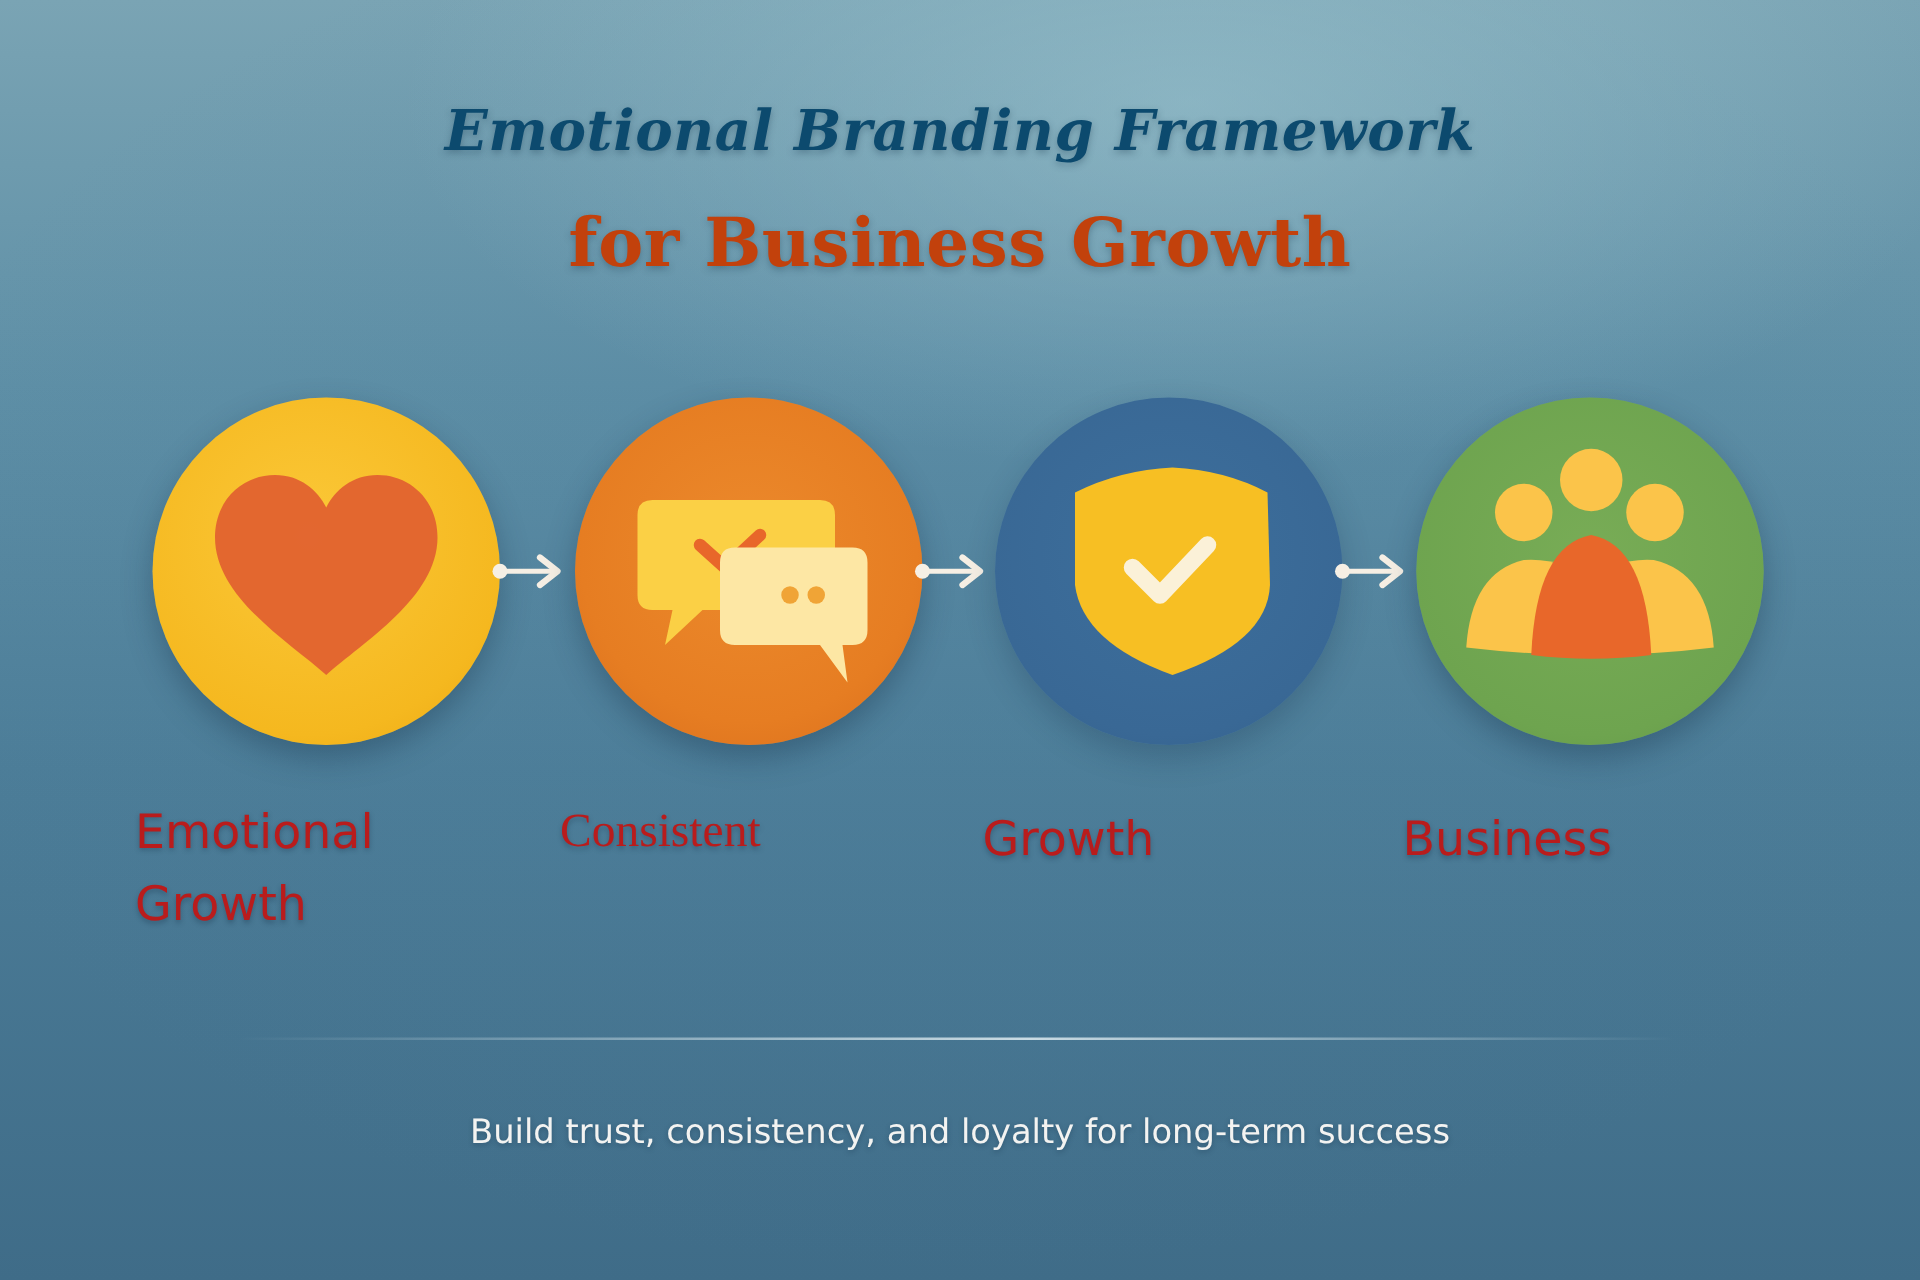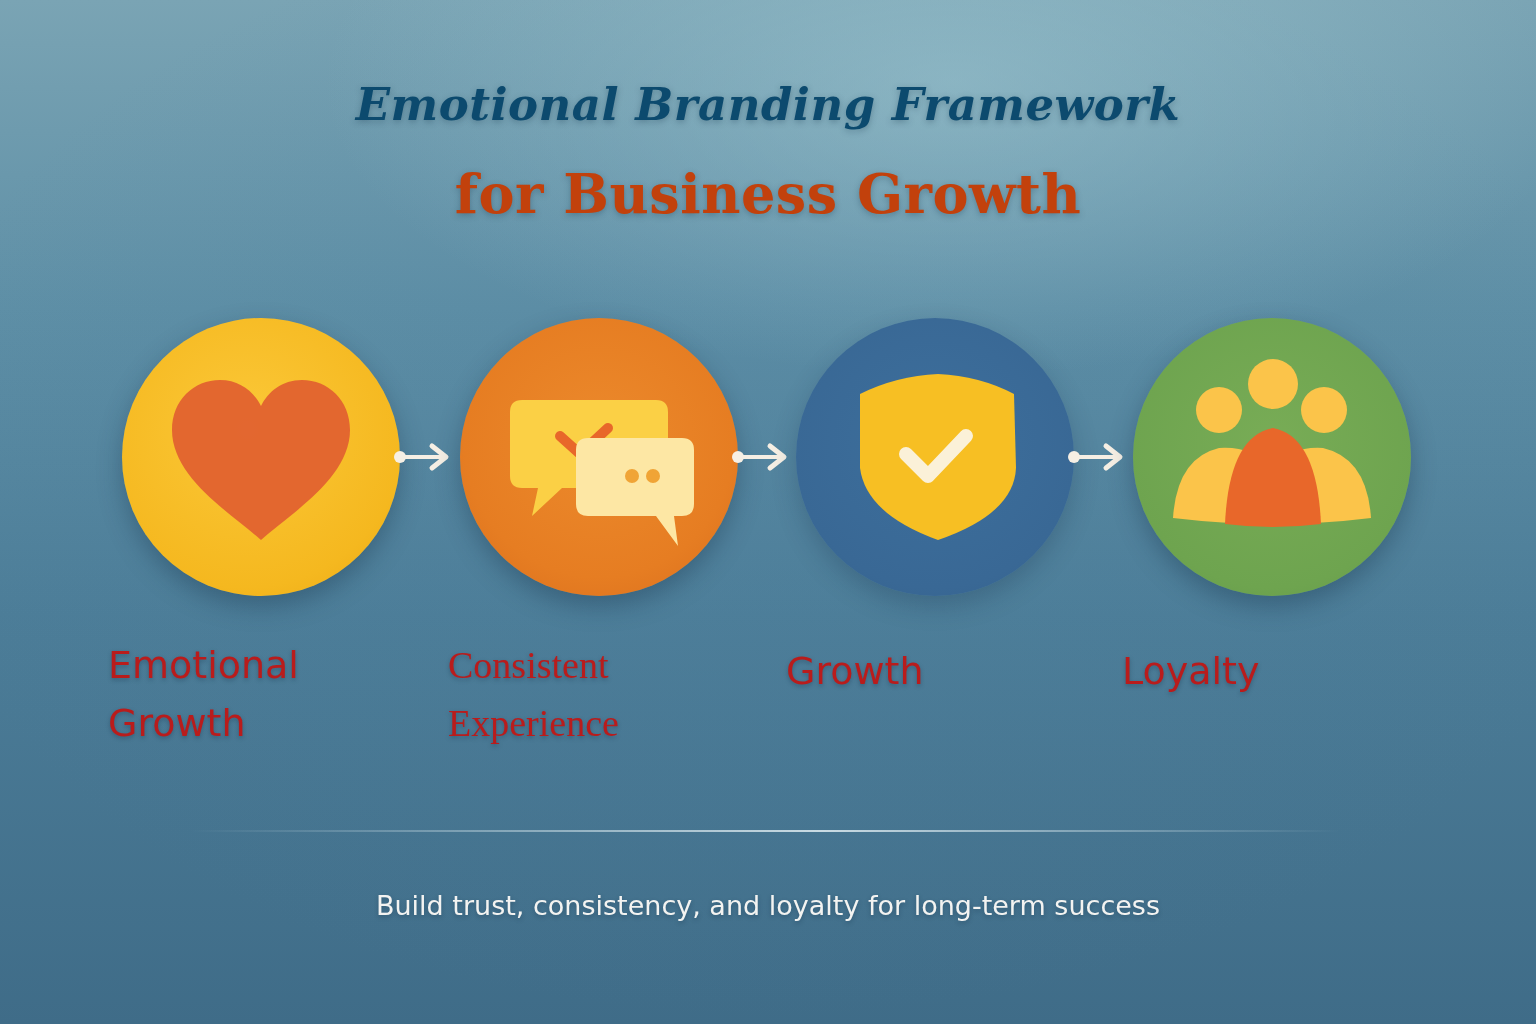--- a/index.html
+++ b/index.html
@@ -121,23 +121,22 @@
     </svg>
   </div>
 </div>
 
 <div class="label lb1">
   <div>Emotional</div>
   <div>Growth</div>
 </div>
 <div class="label lb2">
   <div>Consistent</div>
-  <div>Experience</div>
 </div>
 <div class="label lb3">
   <div>Growth</div>
 </div>
 <div class="label lb4">
-  <div>Loyalty</div>
+  <div>Business</div>
 </div>
 
 <div class="divider"></div>
 <div class="tagline">Build trust, consistency, and loyalty for long-term success</div>
 
 </body></html>

